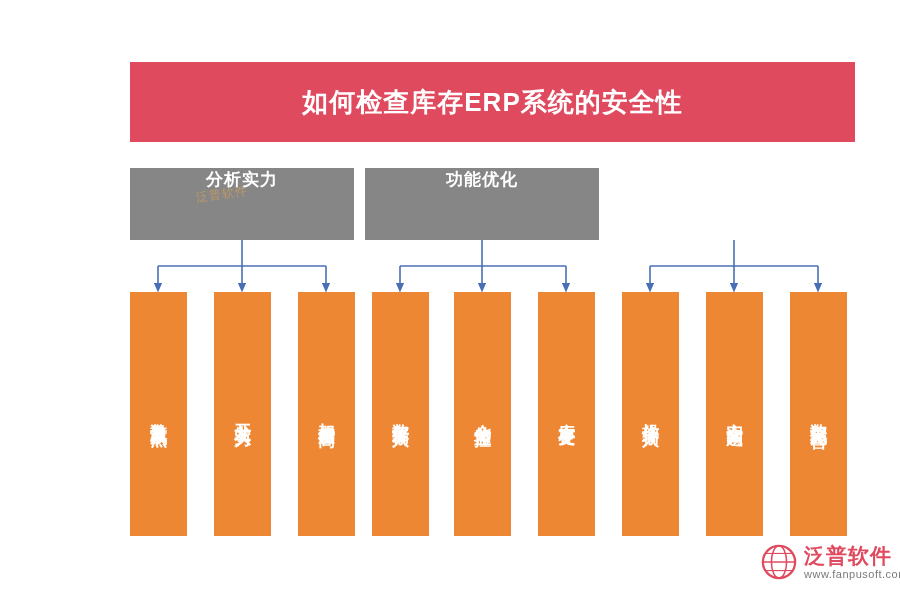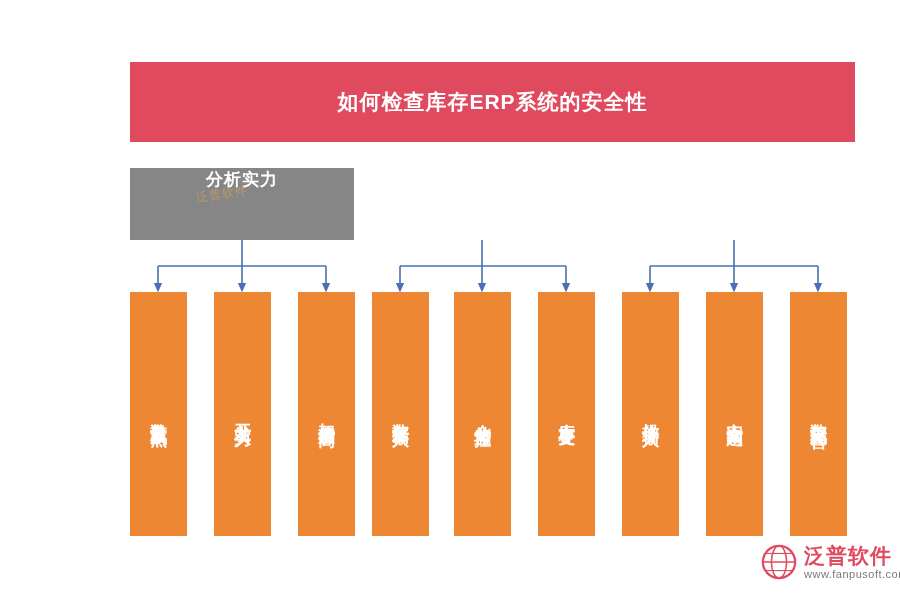--- a/index.html
+++ b/index.html
@@ -28,21 +28,21 @@
     top: 62px;
     width: 725px;
     height: 80px;
     background: #e04a5f;
     display: flex;
     align-items: center;
     justify-content: center;
   }
   .title-text {
     color: #ffffff;
-    font-size: 21px;
+    font-size: 26px;
     font-weight: bold;
     letter-spacing: 1px;
   }
 
   
   .cat-box {
     position: absolute;
     top: 168px;
     height: 72px;
     background: #868686;
@@ -168,20 +168,23 @@
       <path d="M734,240 L734,266"></path>
       <path d="M650,266 L818,266"></path>
       <path d="M650,266 L650,288" marker-end="url(#arrow)"></path>
       <path d="M734,266 L734,288" marker-end="url(#arrow)"></path>
       <path d="M818,266 L818,288" marker-end="url(#arrow)"></path>
     </g>
   </svg>
 
   <div class="cat-box" id="cat-0">
     <span class="cat-text">分析实力</span>
+  </div>
+  <div class="cat-box" id="cat-1">
+    <span class="cat-text">功能优化</span>
   </div>
 
   <div class="wm-center">泛普软件</div>
 
   <div class="leaf-box" style="left:130px">
     <span class="leaf-text">数量成熟</span>
   </div>
   <div class="leaf-box" style="left:214px">
     <span class="leaf-text">开发实力</span>
   </div>

